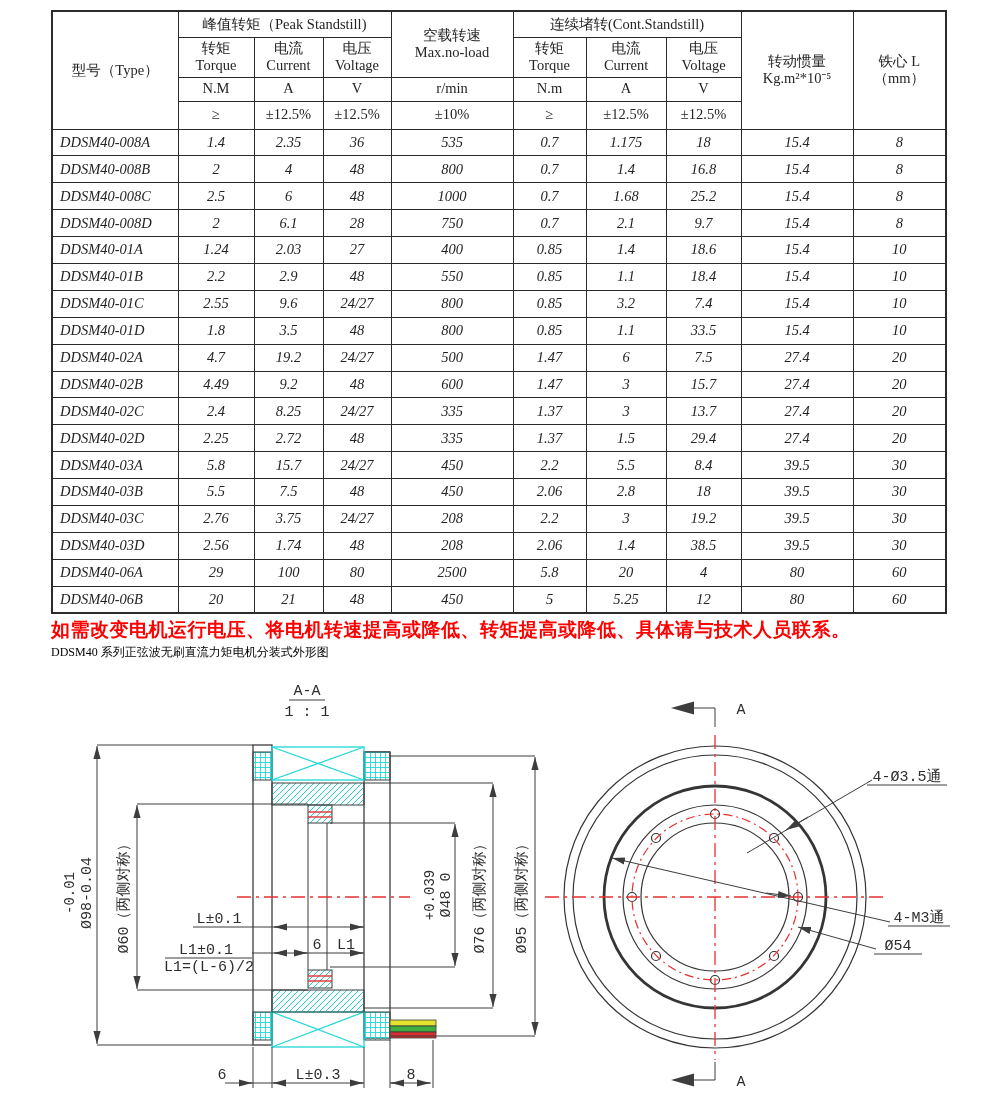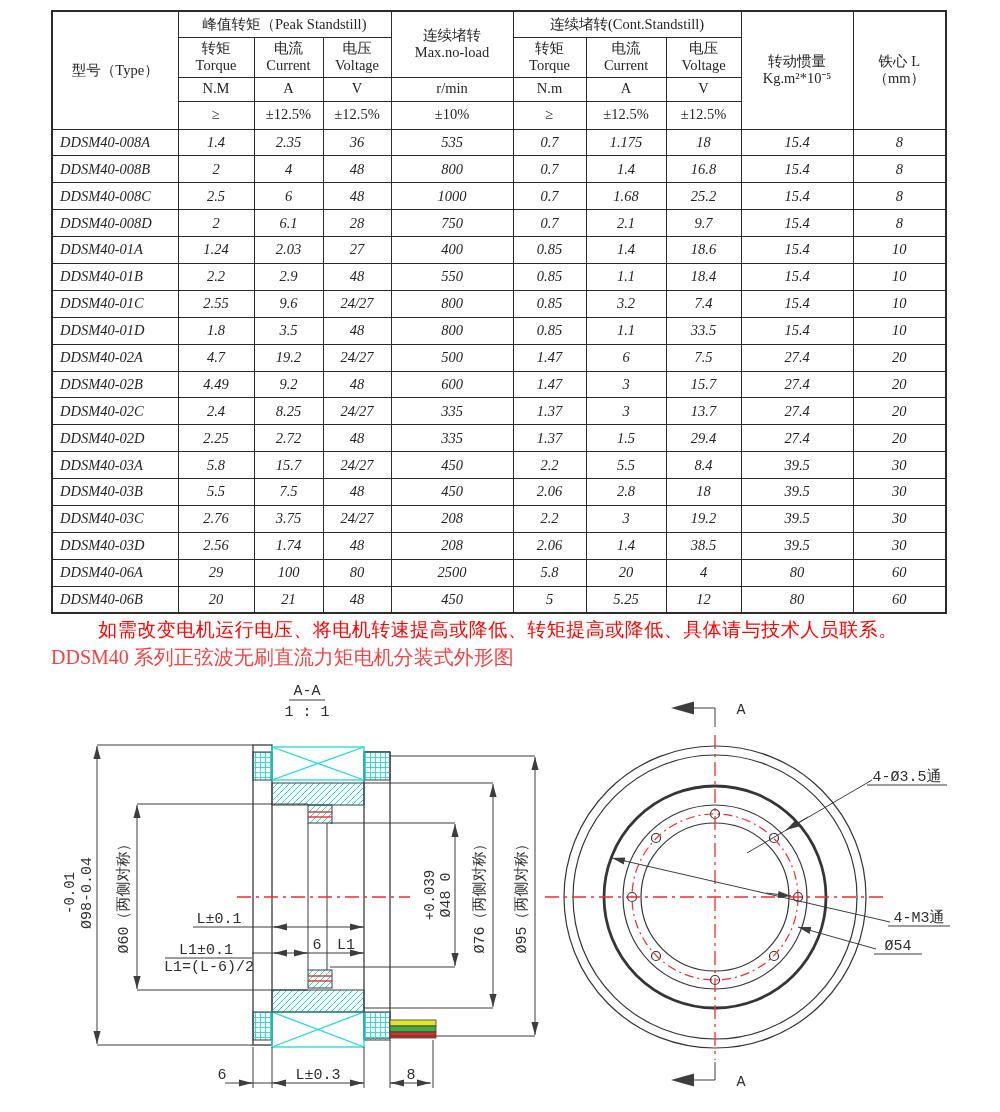--- a/index.html
+++ b/index.html
@@ -22,26 +22,26 @@
   table.spec .hr1 { height:26px; }
   table.spec .hr2 { height:40px; }
   table.spec .hr3 { height:24px; }
   table.spec .hr4 { height:28px; }
   table.spec tbody tr { height:26.9px;font-style:italic; }
   table.spec td.type-cell { text-align:left; padding-left:7px; }
   .two-line div { display:block; }
   
   .notice {
     position:absolute; left:51px; top:617px; width:894px;
-    text-align:center; color:#ff0000; font-weight:normal;
+    text-align:left; color:#ff0000; font-weight:bold;
     font-size:19px; letter-spacing:0.5px; white-space:nowrap;
   }
   .caption {
     position:absolute; left:51px; top:644px; width:894px;
-    font-size:20px; color:#ef4444; text-align:left;
+    font-size:12px; color:#000000; text-align:left;
   }
   
   .drawing { position:absolute; left:0; top:677px; width:1000px; height:435px; }
   .dimtxt { font-family:"Liberation Mono", monospace; font-size:15px; fill:#2e2e2e; }
   .dimtxt-s { font-family:"Liberation Mono", monospace; font-size:14px; fill:#2e2e2e; }
   .thin { stroke:#3d3d3d; stroke-width:1; fill:none; }
   .body-line { stroke:#3d3d3d; stroke-width:1.3; fill:#ffffff; }
   .cyan-edge { stroke:#23d6d6; stroke-width:1.3; fill:none; }
   .redline { stroke:#e63030; stroke-width:1.4; fill:none; }
   .centerline { stroke:#e63030; stroke-width:1.3; fill:none; stroke-dasharray:14 5 3 5; }
@@ -64,21 +64,21 @@
         <col style="width:80px">
         <col style="width:75px">
       <col style="width:112px">
         <col style="width:93px">
     </colgroup>
     <thead>
       <tr class="hr1">
         <th rowspan="4">型号（Type）</th>
         <th colspan="3">峰值转矩（Peak Standstill)</th>
         <th rowspan="2" class="two-line">
-          <div>连续堵转</div>
+          <div>空载转速</div>
           <div>Max.no-load</div>
         </th>
         <th colspan="3">连续堵转(Cont.Standstill)</th>
         <th rowspan="4" class="two-line">
           <div>转动惯量</div>
           <div>Kg.m²*10⁻⁵</div>
         </th>
         <th rowspan="4" class="two-line">
           <div>铁心 L</div>
           <div>（mm）</div>

